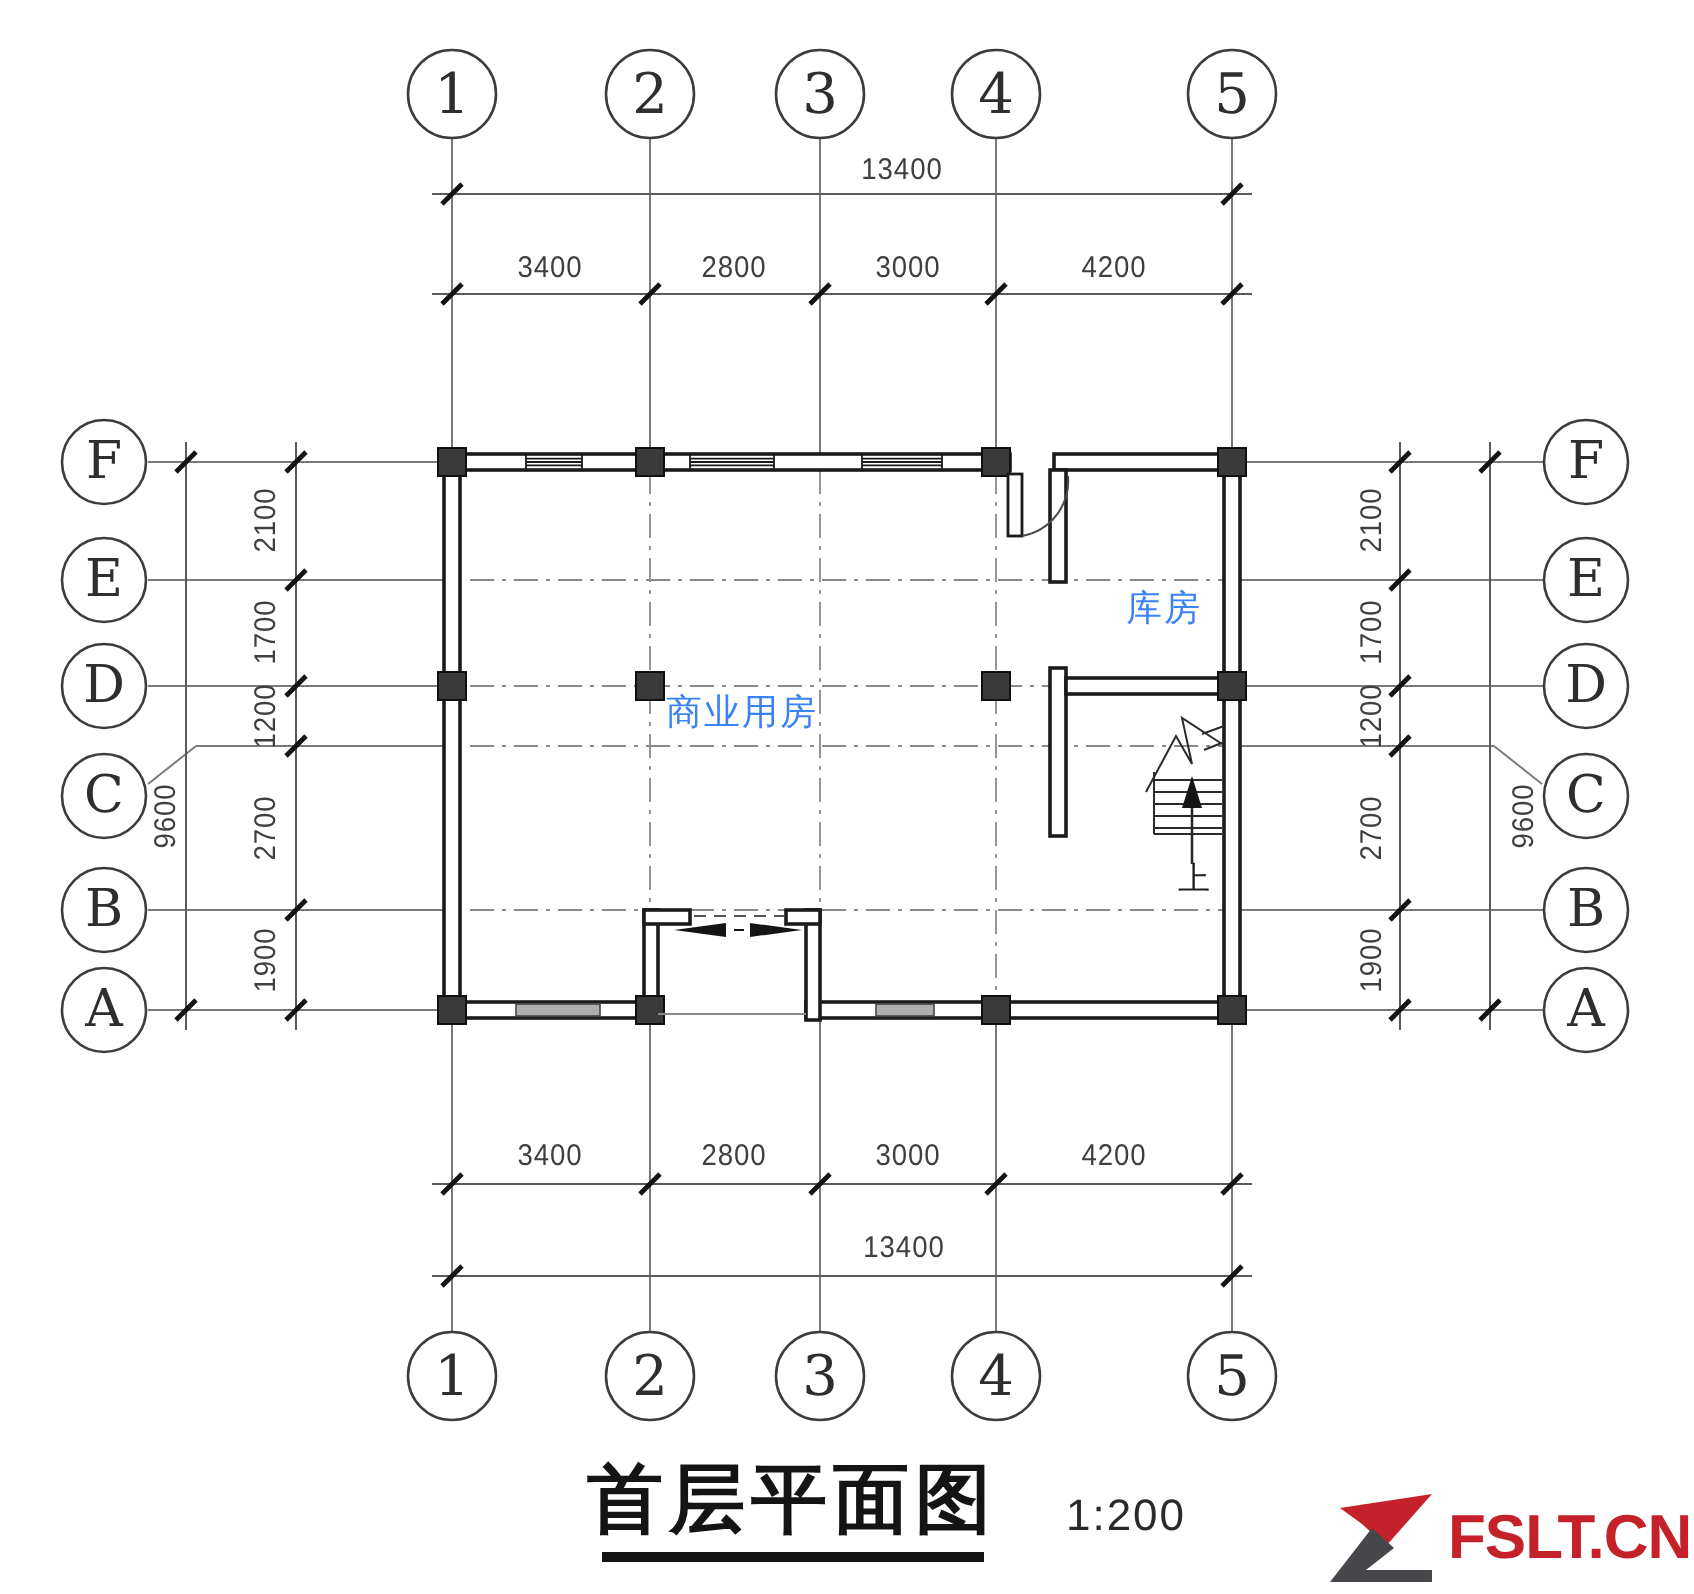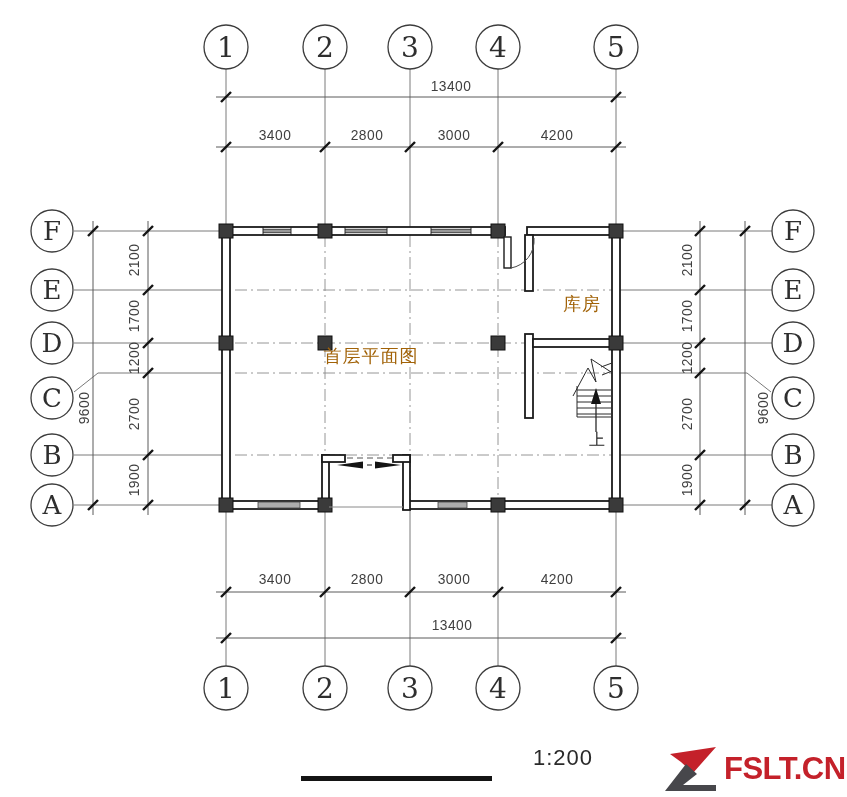--- a/index.html
+++ b/index.html
@@ -4,21 +4,21 @@
 <style>
   html,body{margin:0;padding:0;background:#fff;}
   .sheet{position:relative;width:847px;height:797px;background:#fff;overflow:hidden;
          font-family:"Liberation Sans",sans-serif;}
   .sheet svg{position:absolute;left:0;top:0;}
   .lbl{position:absolute;transform:translate(-50%,-50%);white-space:nowrap;}
   .bubble-num{font-family:"DejaVu Serif",serif;font-size:28px;color:#2e2e2e;font-weight:400;}
   .bubble-ltr{font-family:"DejaVu Serif",serif;font-size:26px;color:#2e2e2e;font-weight:400;}
   .dim{font-size:15px;color:#3f3f3f;letter-spacing:0.5px;transform:translate(-50%,-50%) scaleX(0.92);}
   .dim-v{font-size:15px;color:#3f3f3f;letter-spacing:0.5px;transform:translate(-50%,-50%) rotate(-90deg) scaleX(0.92);}
-  .room{font-size:18px;color:#a16207;letter-spacing:1px;}
+  .room{font-size:18px;color:#3b82f6;letter-spacing:1px;}
   .up{font-size:16px;color:#1d1d1d;}
   .title-cn{font-size:38px;font-weight:bold;color:#141414;letter-spacing:3px;}
   .title-scale{font-size:22px;color:#2a2a2a;letter-spacing:1px;}
   .logo-text{position:absolute;left:724px;top:751px;font-size:31px;font-weight:bold;
              color:#c4212a;letter-spacing:-0.5px;font-family:"Liberation Sans",sans-serif;}
   .underline{position:absolute;left:301px;top:776px;width:191px;height:5px;background:#141414;}
 </style>
 </head>
 <body>
 
@@ -267,22 +267,23 @@
 <div class="lbl dim-v" style="left:133px;top:414px">2700</div>
 <div class="lbl dim-v" style="left:133px;top:480px">1900</div>
 
 <div class="lbl dim-v" style="left:686px;top:260px">2100</div>
 <div class="lbl dim-v" style="left:686px;top:316px">1700</div>
 <div class="lbl dim-v" style="left:686px;top:358px">1200</div>
 <div class="lbl dim-v" style="left:686px;top:414px">2700</div>
 <div class="lbl dim-v" style="left:686px;top:480px">1900</div>
 <div class="lbl dim-v" style="left:762px;top:408px">9600</div>
 
-<div class="lbl room" style="left:371px;top:356px">首层平面图</div>
+<div class="lbl room" style="left:371px;top:356px">商业用房</div>
 <div class="lbl room" style="left:582px;top:304px">库房</div>
 <div class="lbl up" style="left:597px;top:440px">上</div>
 
+<div class="lbl title-cn" style="left:396px;top:750px">首层平面图</div>
 <div class="underline"></div>
 <div class="lbl title-scale" style="left:563px;top:758px">1:200</div>
 
 <div class="logo-text">FSLT.CN</div>
 
 </div>
 
 </body></html>

